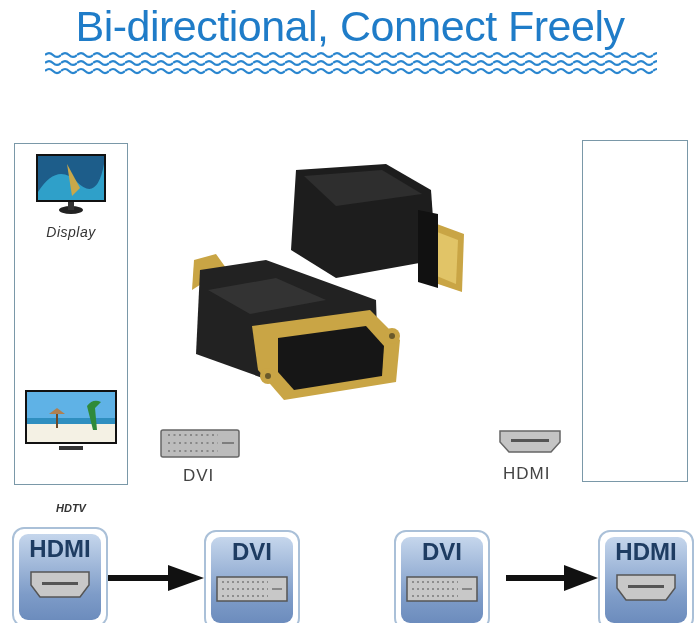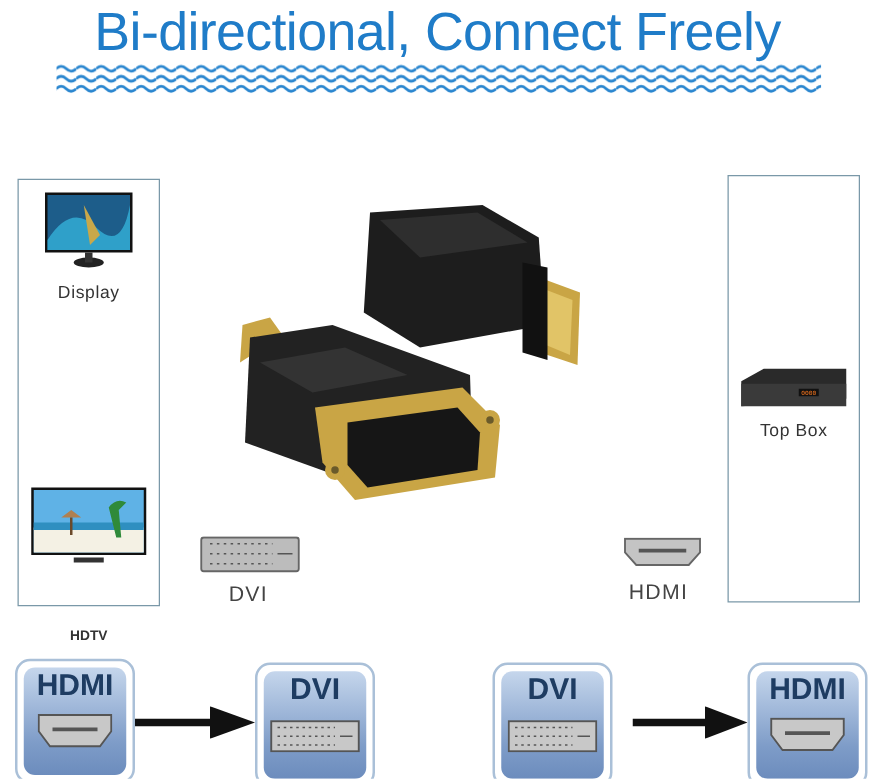--- a/index.html
+++ b/index.html
@@ -1,20 +1,20 @@
 <!DOCTYPE html>
 <html><head>
 <meta charset="utf-8">
 <style>
   html,body{margin:0;padding:0;background:#fff;}
   body{width:700px;height:623px;position:relative;overflow:hidden;font-family:"Liberation Sans",sans-serif;}
   .title{position:absolute;left:0;top:2px;width:700px;text-align:center;color:#1f7cc8;font-size:43px;letter-spacing:-0.5px;}
   .waves{position:absolute;left:45px;top:50px;width:612px;height:26px;}
   .panel{position:absolute;border:1.5px solid #7a98a8;background:#fff;}
-  .left-panel{left:14px;top:143px;width:112px;height:340px;}
+  .left-panel{left:14px;top:143px;width:112px;height:340px;font-style:italic;}
   .right-panel{left:582px;top:140px;width:104px;height:340px;}
   .dev{position:absolute;left:0;width:100%;text-align:center;}
   .dev-label{font-size:14px;color:#333;letter-spacing:0.5px;}
   .dev-label.sm{font-size:11px;font-weight:bold;letter-spacing:0;margin-top:44px;}
   .port-label{position:absolute;font-size:17px;color:#444;letter-spacing:1px;}
   .tile{position:absolute;width:92px;height:96px;border-radius:12px;border:2px solid #aac0d8;background:#fff;}
   .tile-inner{position:absolute;left:5px;top:5px;right:5px;bottom:5px;border-radius:9px;background:linear-gradient(#c5d6ec,#7e9cc8 70%,#6c8cbd);}
   .tile-text{position:absolute;left:0;right:0;top:6px;text-align:center;font-weight:bold;font-size:24px;color:#1e3c62;}
   .arrow{position:absolute;height:26px;}
 </style>
@@ -55,29 +55,20 @@
       <path d="M66 18 Q72 10 80 14 L74 20 L76 42 L72 42 Z" fill="#2f8a3a"></path>
       <path d="M28 26 L44 26 L36 20Z" fill="#b08050"></path>
       <rect x="35" y="26" width="2" height="14" fill="#6b4a2a"></rect>
       <rect x="38" y="58" width="24" height="4" fill="#333"></rect>
     </svg>
     <div class="dev-label sm">HDTV</div>
   </div>
 </div>
 
 <div class="panel right-panel">
-  <div class="dev" style="top:150px;">
-    <svg width="92" height="40" viewBox="0 0 92 40">
-      <path d="M4 14 L22 4 L88 4 L88 28 L4 34 Z" fill="#2a2a2a"></path>
-      <rect x="4" y="16" width="84" height="18" fill="#3a3a3a"></rect>
-      <rect x="50" y="20" width="16" height="6" fill="#111"></rect>
-      <text x="52" y="25" font-size="5" fill="#ff7a20" font-family="Liberation Mono, monospace">0000</text>
-    </svg>
-    <div class="dev-label">Top Box</div>
-  </div>
 </div>
 
 <svg style="position:absolute;left:186px;top:150px;" width="280" height="250" viewBox="0 0 280 250">
 
   <path d="M110 20 L200 14 L245 40 L250 110 L150 128 L105 100 Z" fill="#1d1d1d"></path>
   <path d="M118 26 L196 20 L236 44 L150 56 Z" fill="#2e2e2e"></path>
   <path d="M240 70 L278 84 L276 142 L240 130 Z" fill="#c9a545"></path>
   <path d="M246 80 L272 90 L270 134 L246 124 Z" fill="#e1c467"></path>
   <path d="M232 60 L252 64 L252 138 L232 132 Z" fill="#111"></path>
 

